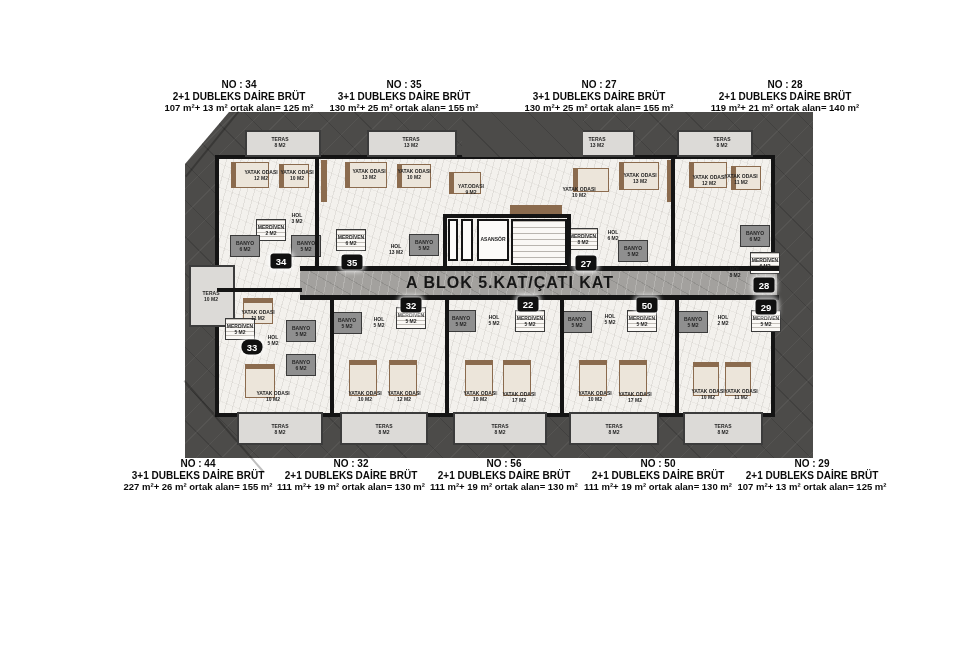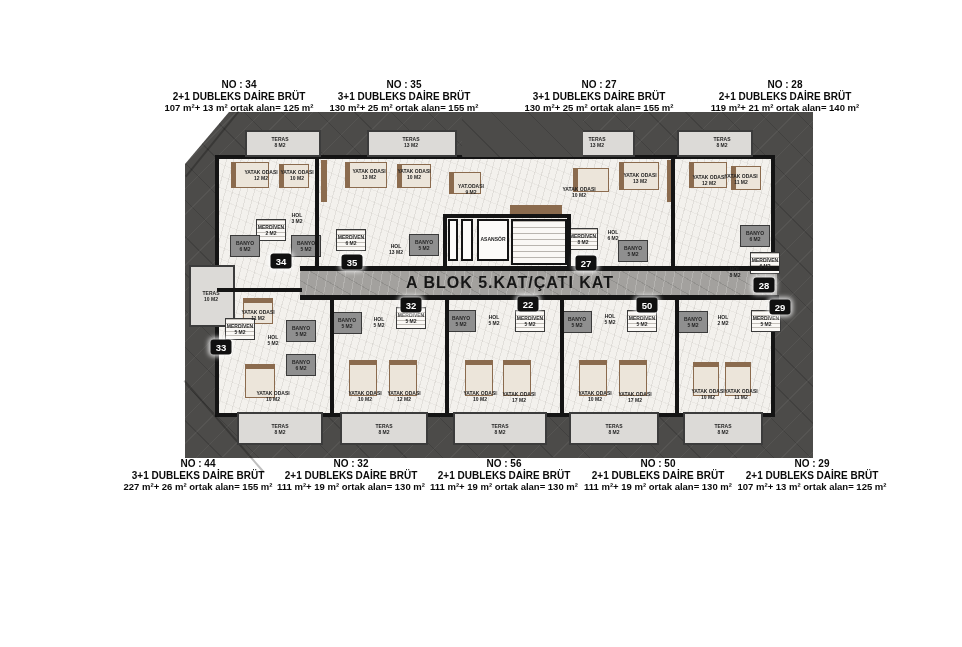--- a/index.html
+++ b/index.html
@@ -379,25 +379,25 @@
         <div>10 M2</div>
       </div>
       <div class="room" style="left: 95px; top: 317px;">
         <div>TERAS</div>
         <div>8 M2</div>
       </div>
       <div class="badge" style="left: 96px; top: 149px;">34</div>
       <div class="badge" style="left: 167px; top: 150px;">35</div>
       <div class="badge" style="left: 401px; top: 151px;">27</div>
       <div class="badge" style="left: 579px; top: 173px;">28</div>
-      <div class="badge" style="left: 595px; top: 195px;">29</div>
+      <div class="badge" style="left: 581px; top: 195px;">29</div>
       <div class="badge" style="left: 462px; top: 193px;">50</div>
       <div class="badge" style="left: 343px; top: 192px;">22</div>
       <div class="badge" style="left: 226px; top: 193px;">32</div>
-      <div class="badge" style="left: 36px; top: 235px;">33</div>
+      <div class="badge" style="left: 67px; top: 235px; border-radius: 7px;">33</div>
     </div>
   <div id="units-bottom">
       <div class="unit-col" style="left: 93px; top: 458px;">
         <div class="unit-no">NO : 44</div>
         <div class="unit-type">3+1 DUBLEKS DAİRE BRÜT</div>
         <div class="unit-area">227 m²+ 26 m² ortak alan= 155 m²</div>
       </div>
       <div class="unit-col" style="left: 246px; top: 458px;">
         <div class="unit-no">NO : 32</div>
         <div class="unit-type">2+1 DUBLEKS DAİRE BRÜT</div>

